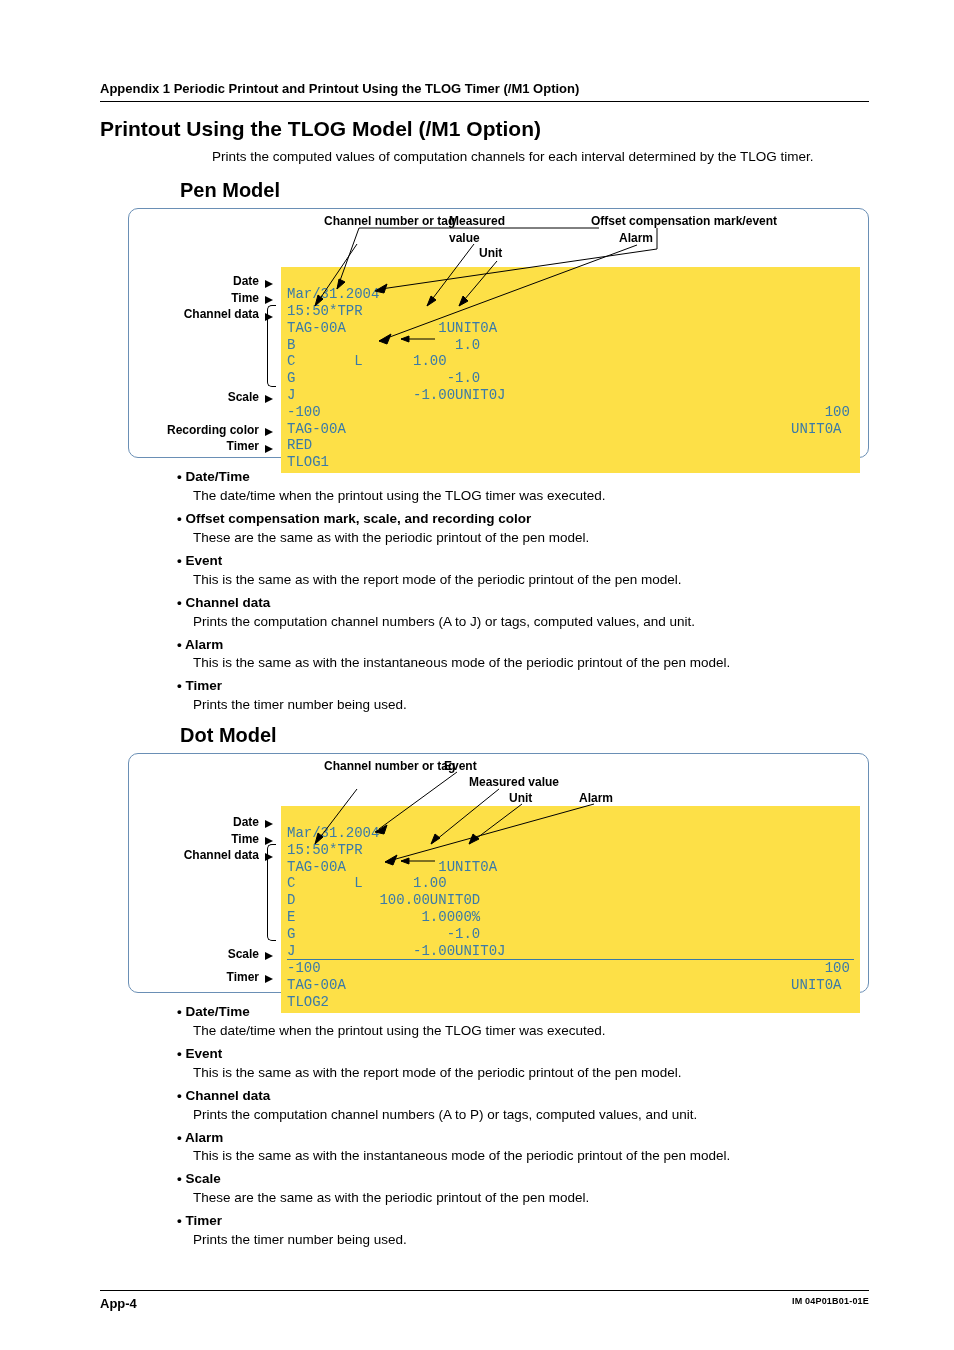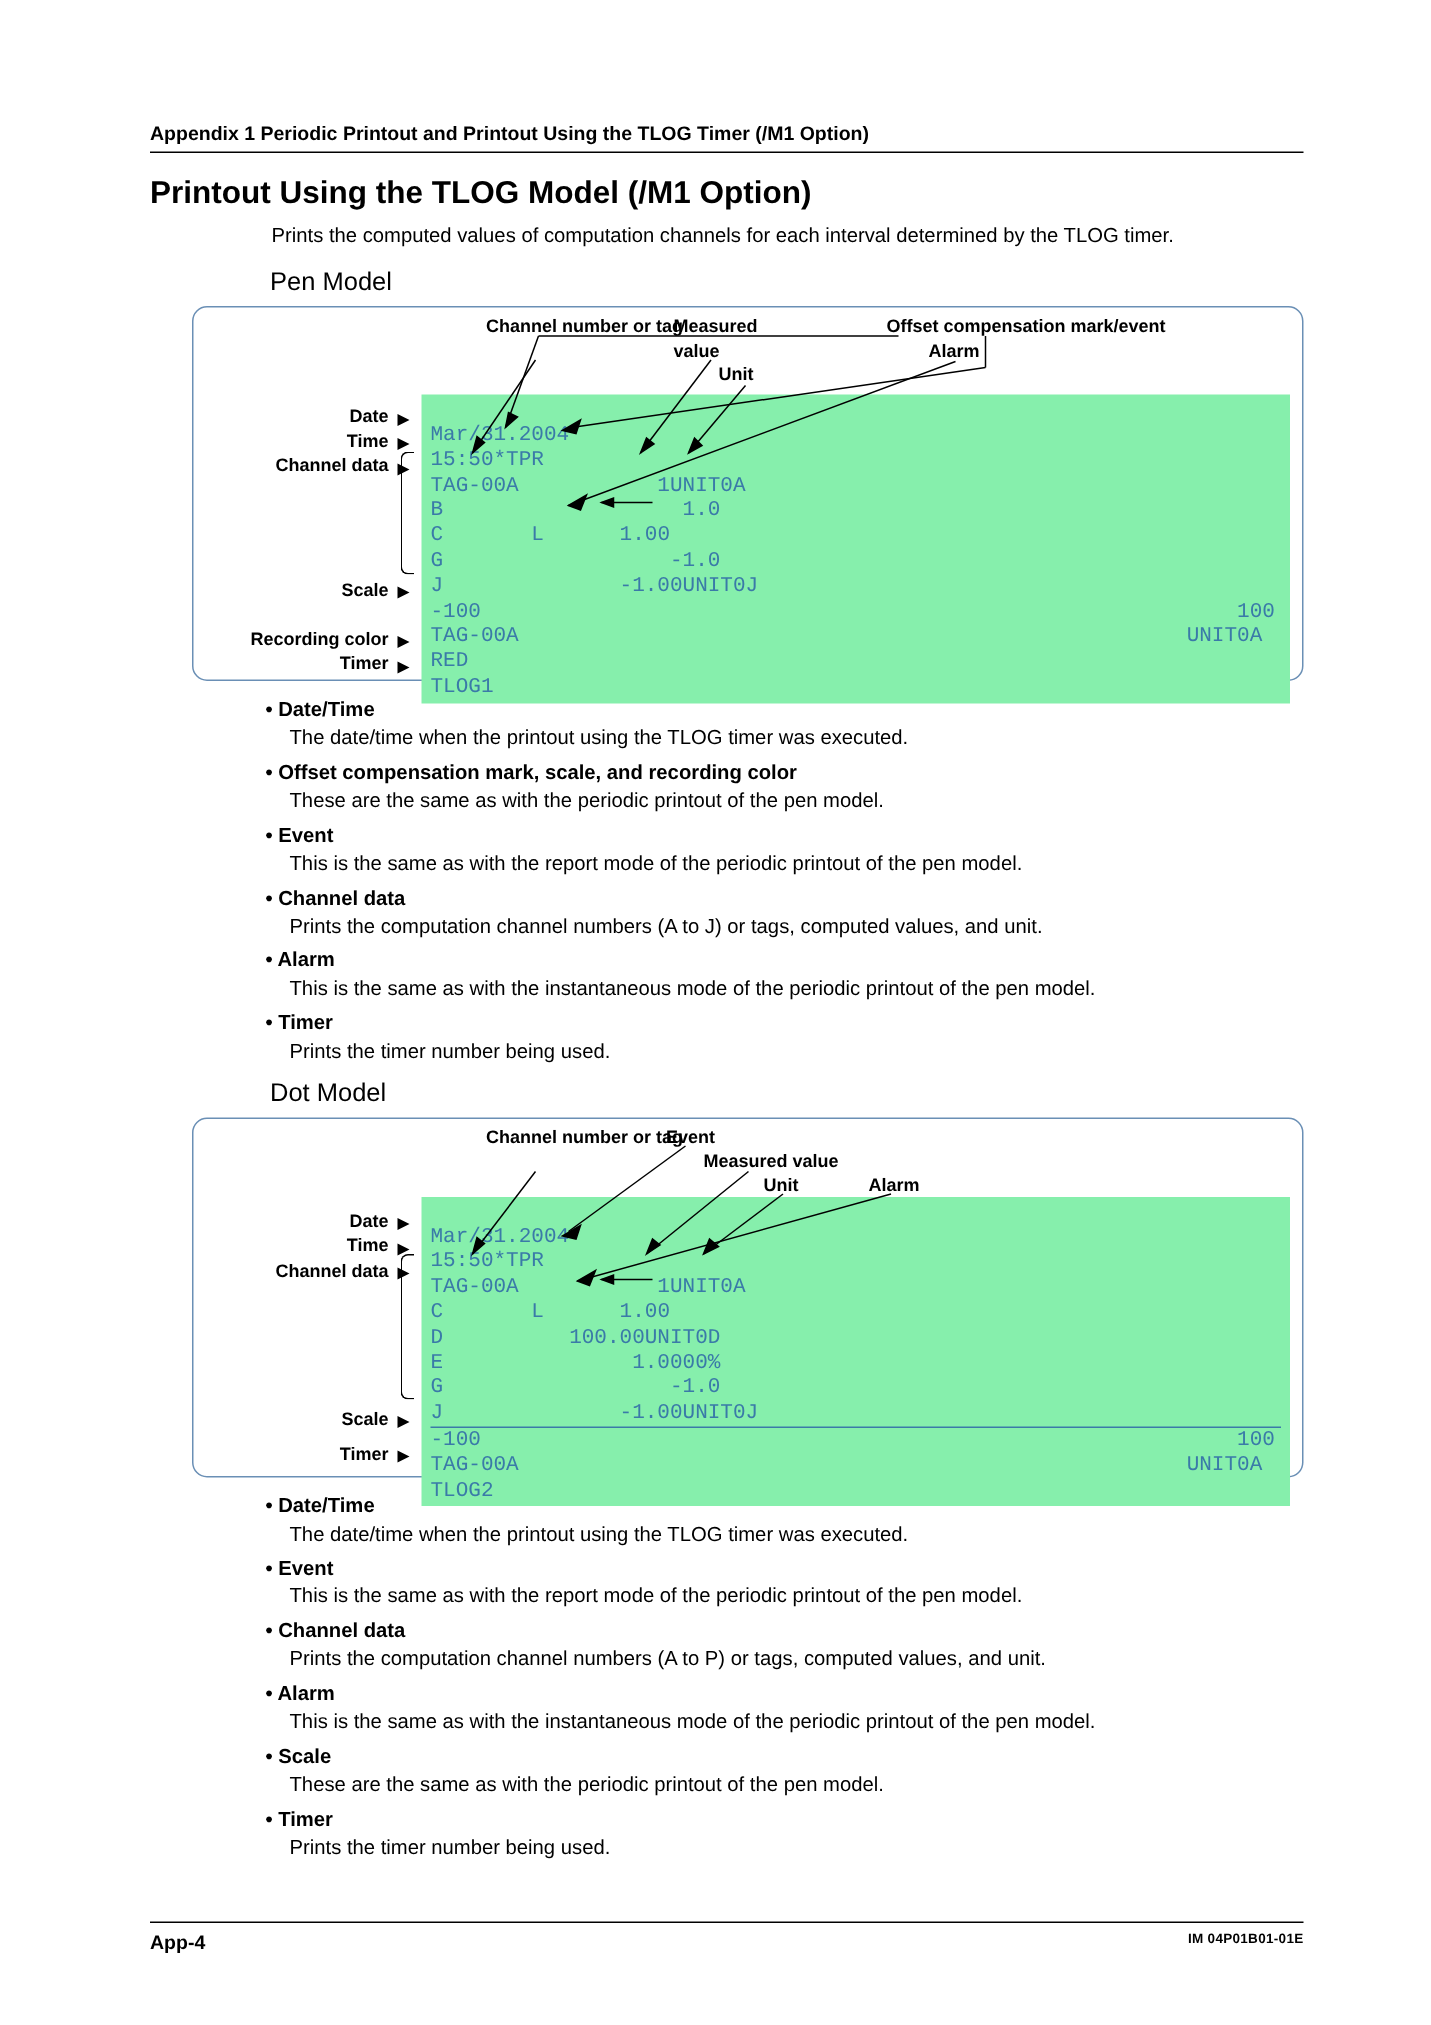--- a/index.html
+++ b/index.html
@@ -23,40 +23,40 @@
     margin-bottom: 12px;
     font-weight: bold;
     font-size: 13px;
   }
   .section-title {
     font-weight: bold;
     font-size: 21px;
     margin: 6px 0 4px 0;
   }
   .intro-text {
-    margin-left: 81px;
+    margin-left: 112px;
     margin-bottom: 10px;
     font-size: 13.5px;
   }
   .model-title {
-    font-weight: normal;
-    font-size: 17px;
+    font-weight: bold;
+    font-size: 20px;
     margin-left: 80px;
     margin-top: 6px;
     margin-bottom: 4px;
   }
   .diagram-outer {
     border: 1px solid #6a8fb5;
     border-radius: 10px;
     padding: 6px 8px 6px 8px;
     margin: 0 0 10px 28px;
     position: relative;
   }
   .printout-box {
-    background: #86efac;
+    background: #fde047;
     font-family: "Courier New", Courier, monospace;
     font-size: 14px;
     line-height: 1.2;
     color: #3a7aa8;
     padding: 2px 6px;
     position: relative;
     white-space: pre;
   }
   .left-labels {
     position: absolute;

